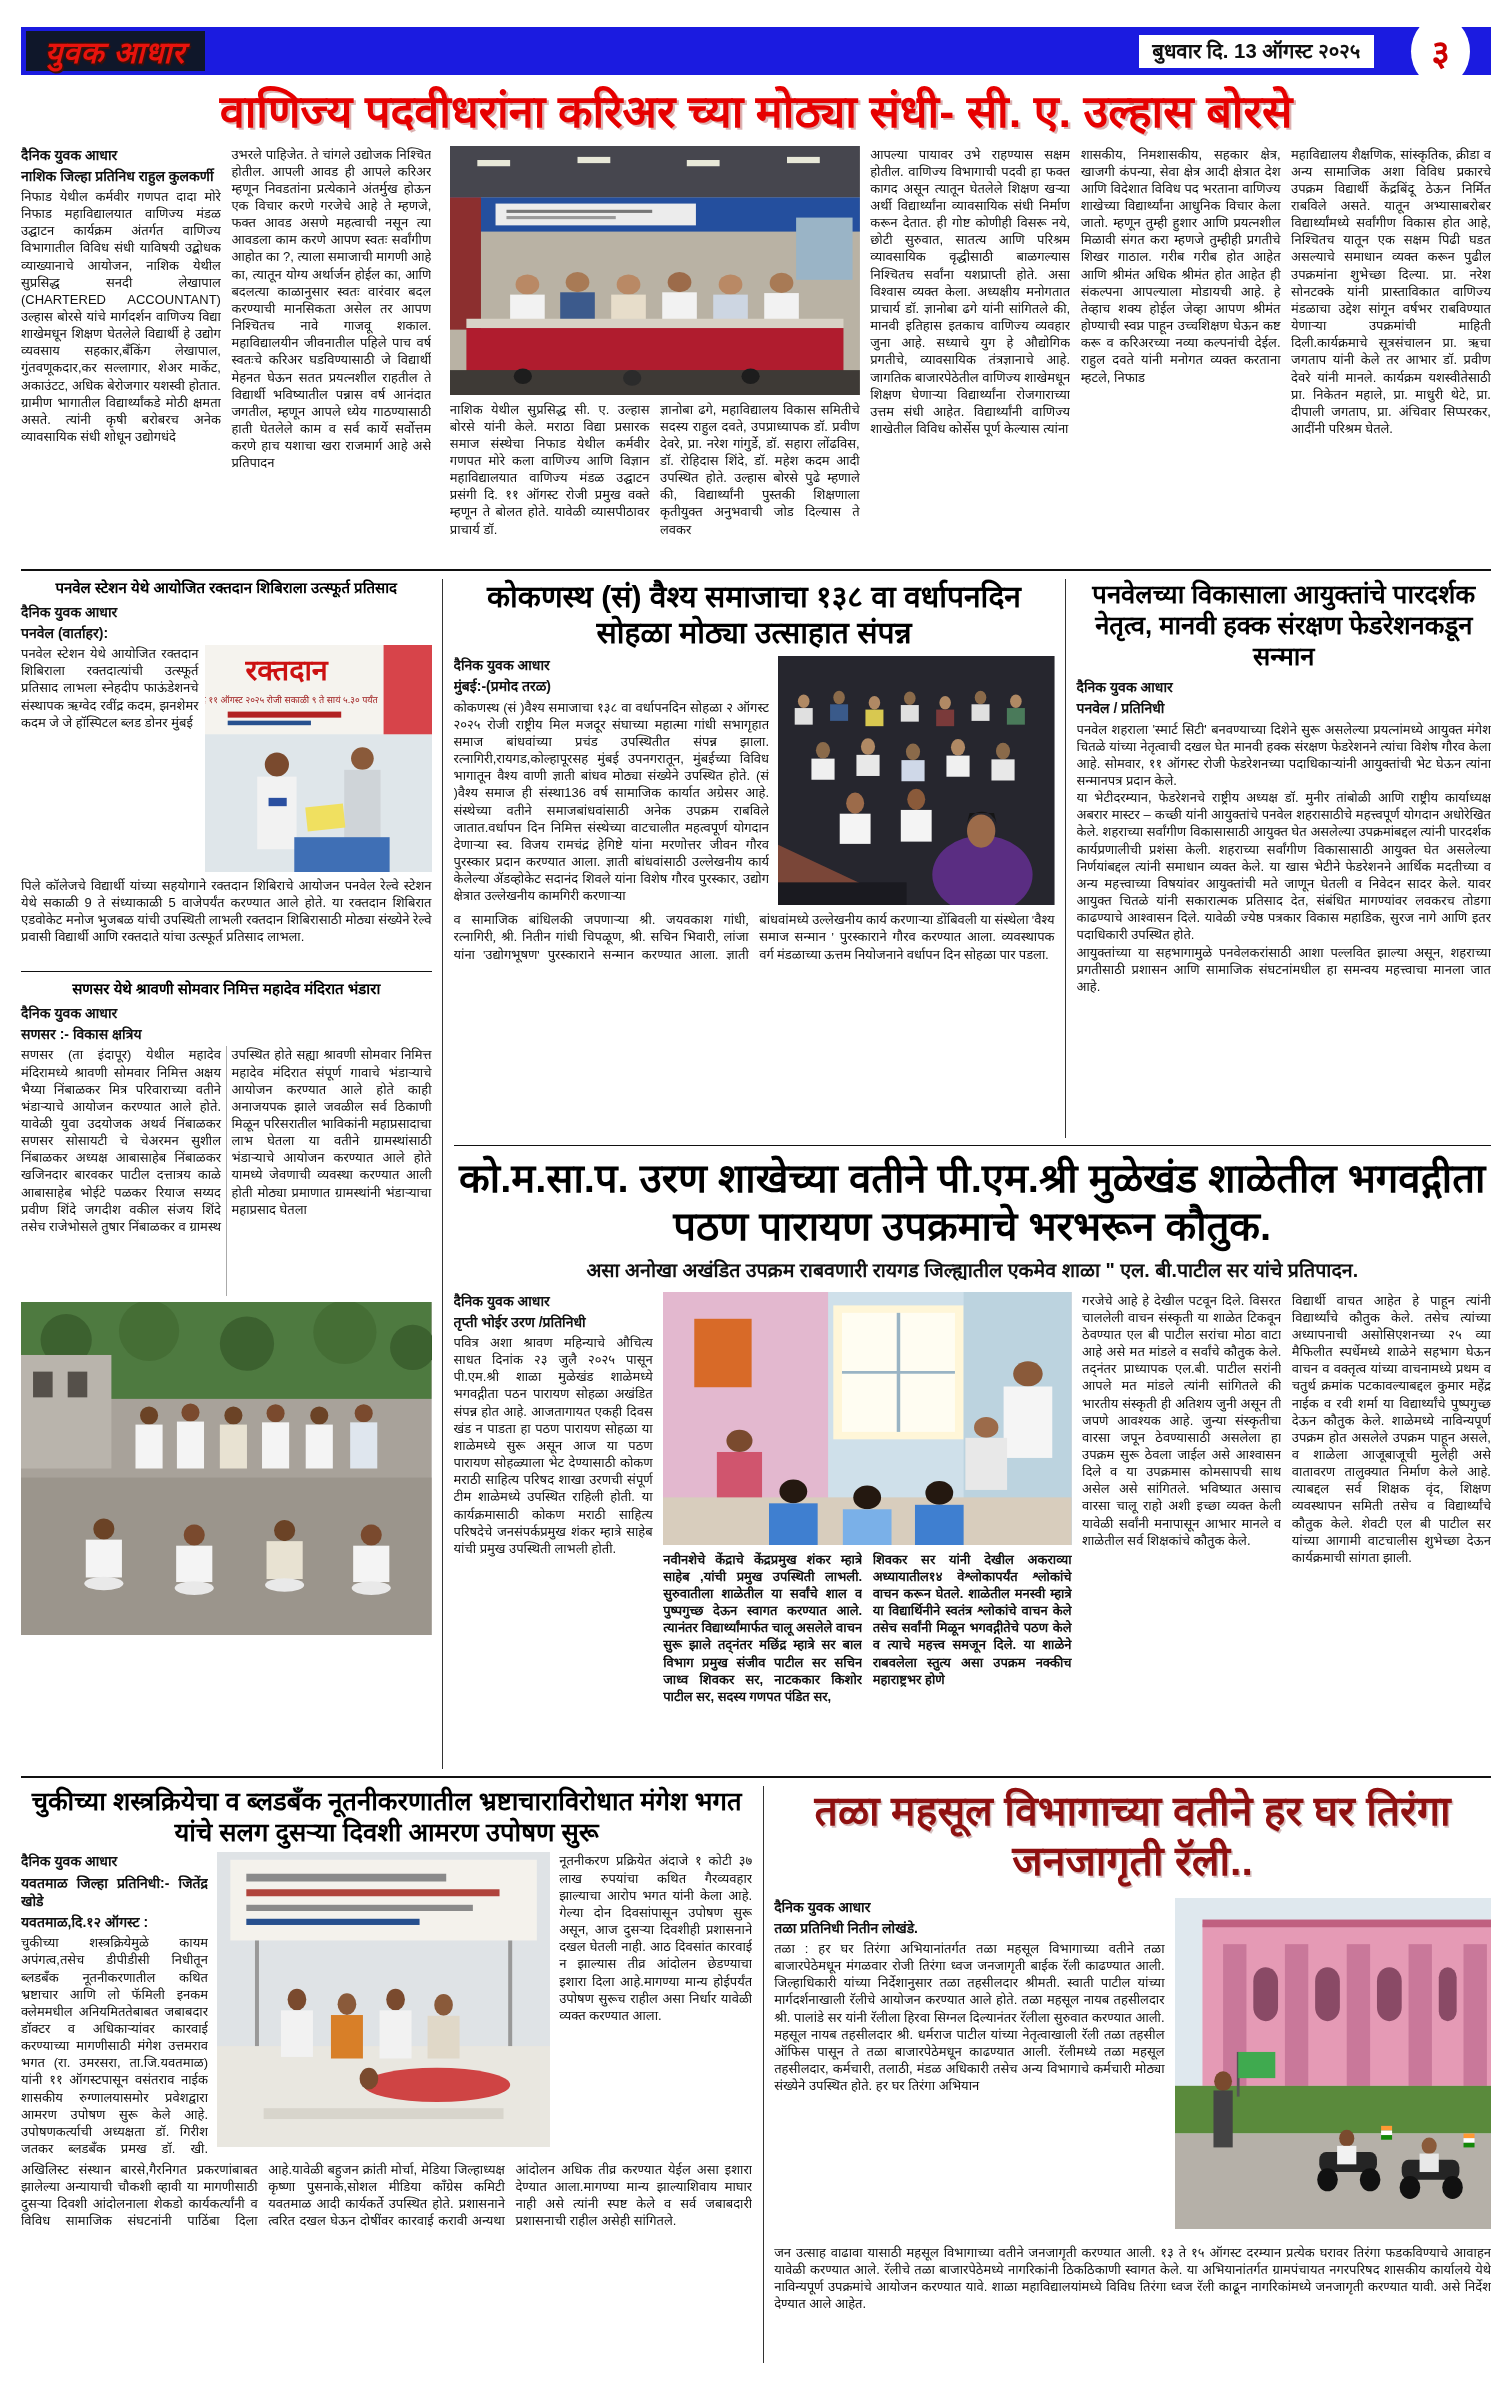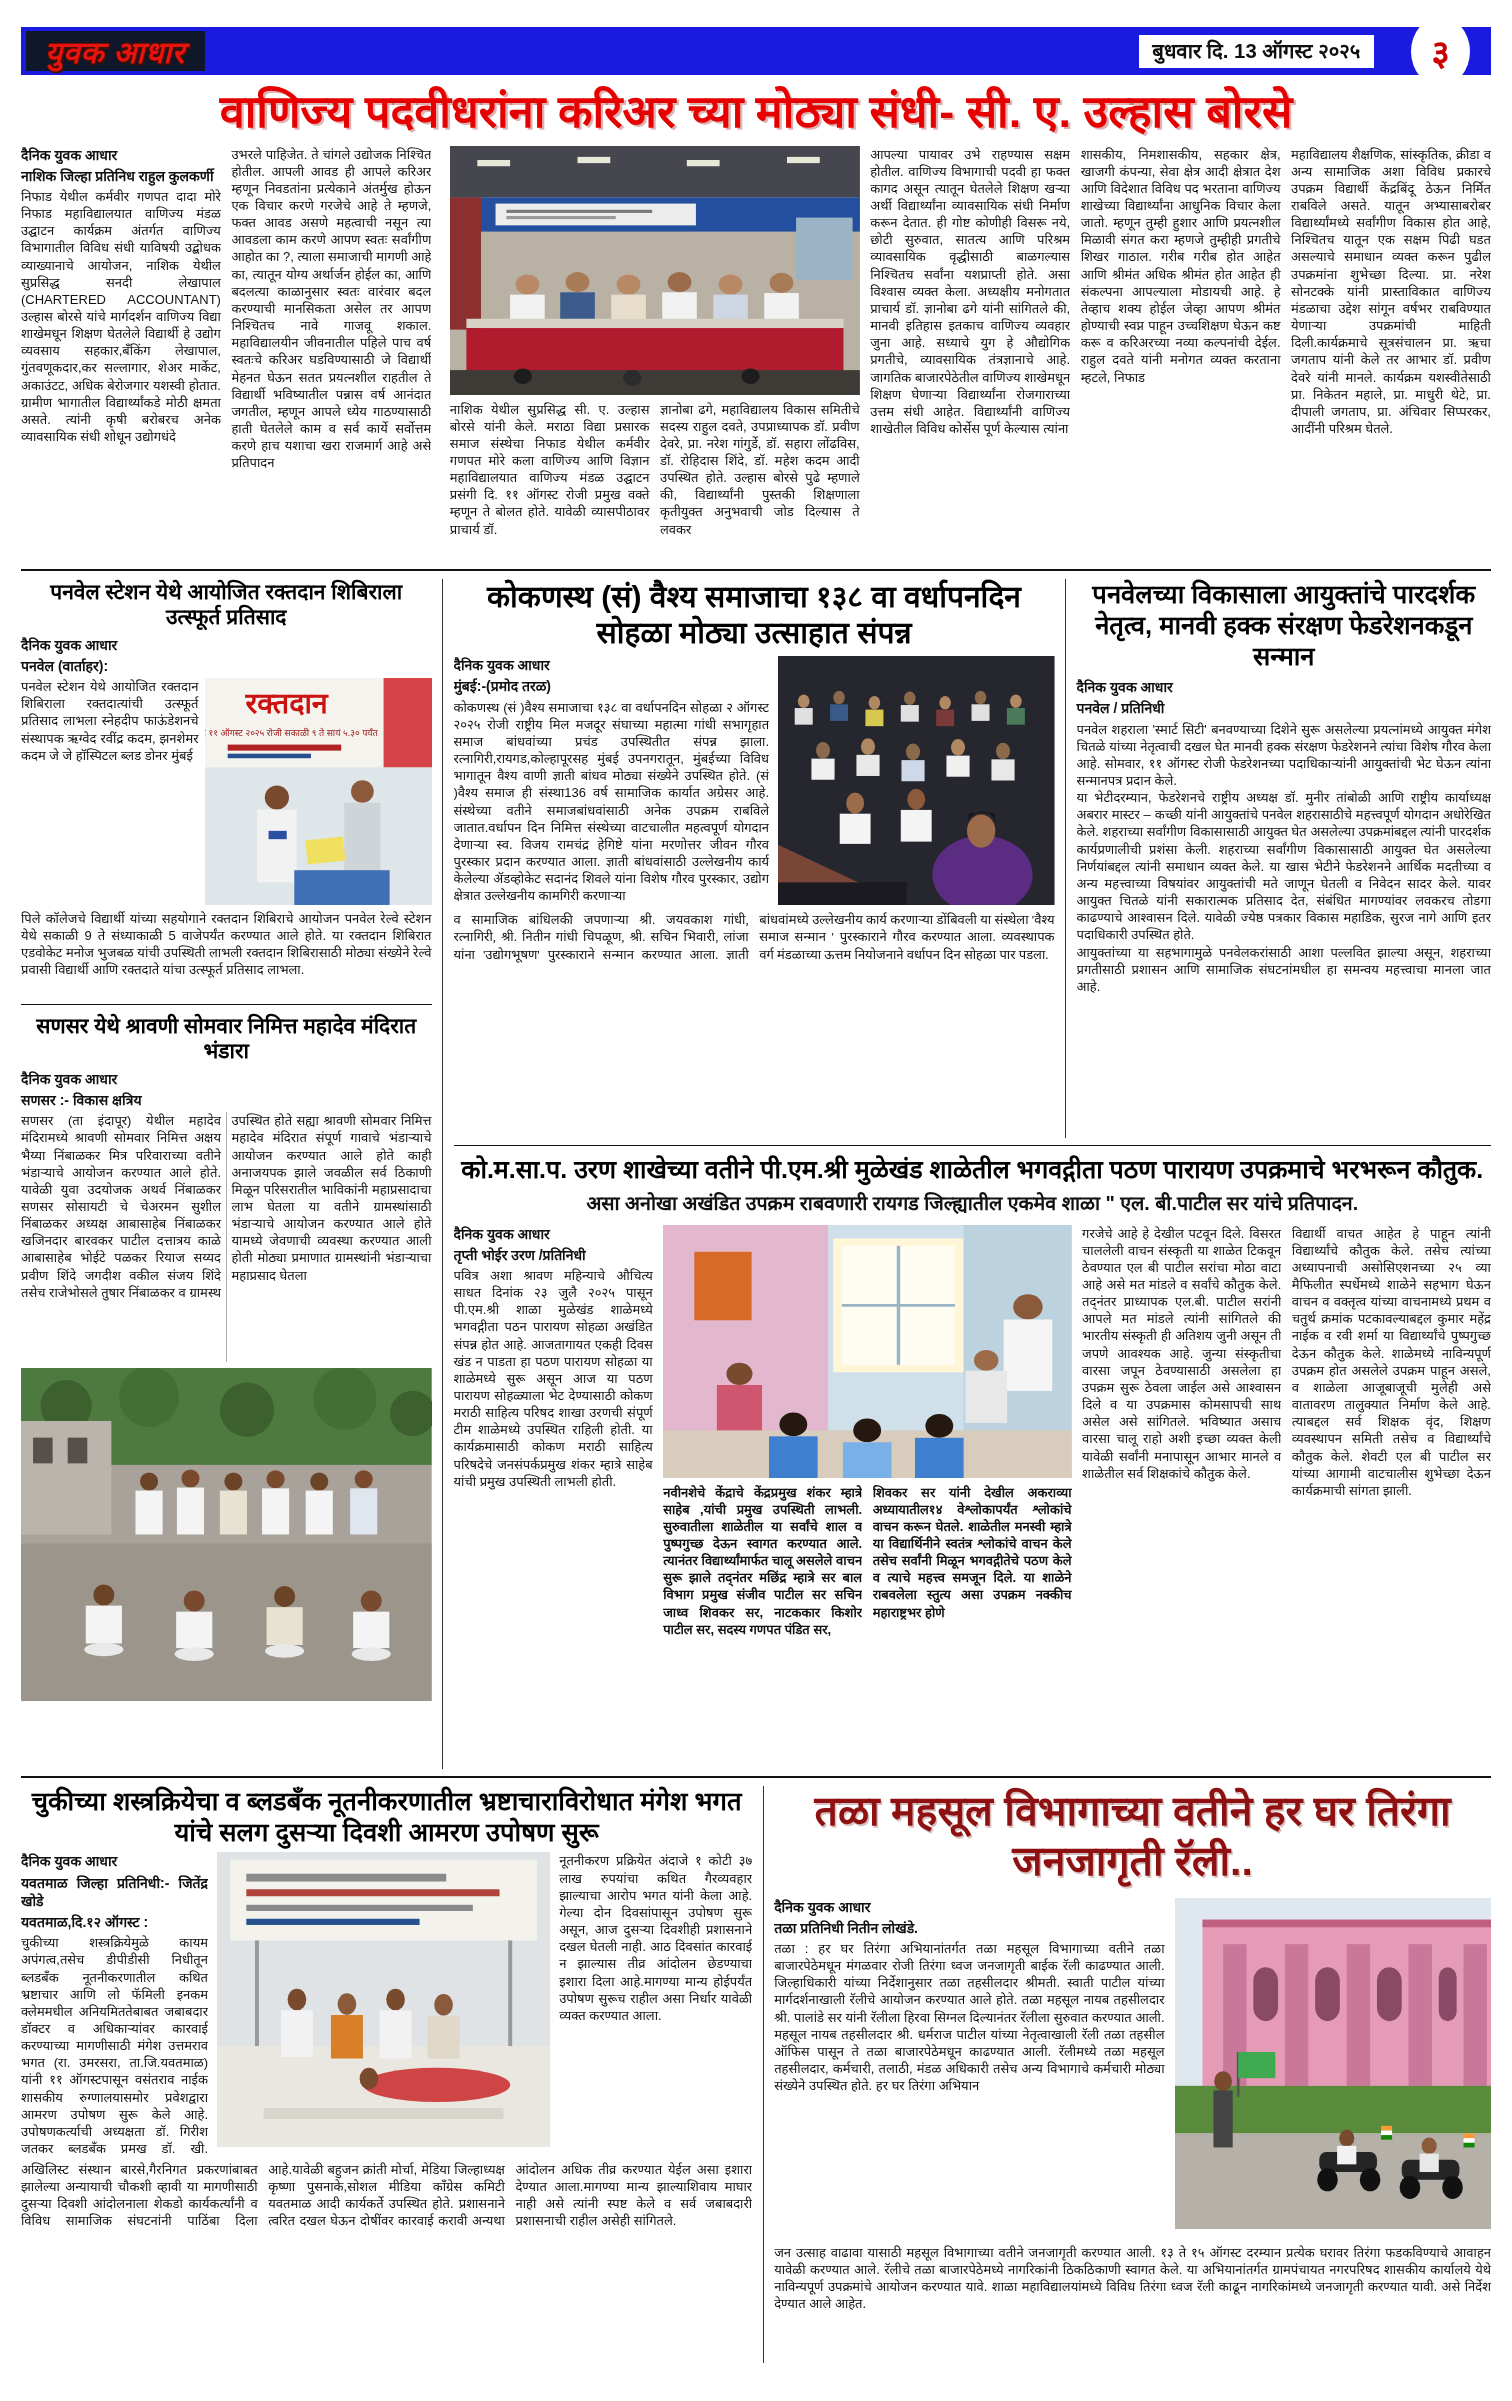--- a/index.html
+++ b/index.html
@@ -31,24 +31,24 @@
     position:absolute; right:21px; top:-10.5px; width:59px; height:69px; background:#fff;
     border-radius:50%; display:flex; align-items:center; justify-content:center;
   }
   .pagenum { color:#c00; font-size:35px; font-weight:800; }
   
   .main-headline {
     text-align:center; color:#e60000; font-weight:800; font-size:45px; line-height:1.1;
     padding:12px 22.6px 6px; text-shadow:2.3px 2.3px 0 rgba(140,0,0,.30);
   }
   .h2blk { text-align:center; font-weight:800; color:#000; line-height:1.22; }
-  .sz31 { font-size:21px;text-align:center; }
+  .sz31 { font-size:15px;text-align:center; }
   .sz34 { font-size:25.6px; }
   .sz40 { font-size:30px; }
-  .sz46 { font-size:25px; }
+  .sz46 { font-size:40px; }
   .subhead { text-align:center; font-weight:700; font-size:19.6px; padding:4.5px 0 6px; }
   .maroon { color:#8f1010; text-shadow:1.5px 1.5px 0 rgba(90,0,0,.25); }
   
   .bodytext { font-size:13px; line-height:1.32; text-align:justify; overflow:hidden; }
   .byline { font-weight:700; font-size:14px; line-height:1.3; margin-bottom:3px; }
   .prelines { white-space:pre-line; }
   
   .sec1 { display:flex; gap:10.5px; padding:3px 21px 0; height:419px; overflow:hidden; }
   .sec1 .col { flex:1; }
   .sec1 .mid { flex:2.05; display:flex; flex-direction:column;margin-left:8px; }

